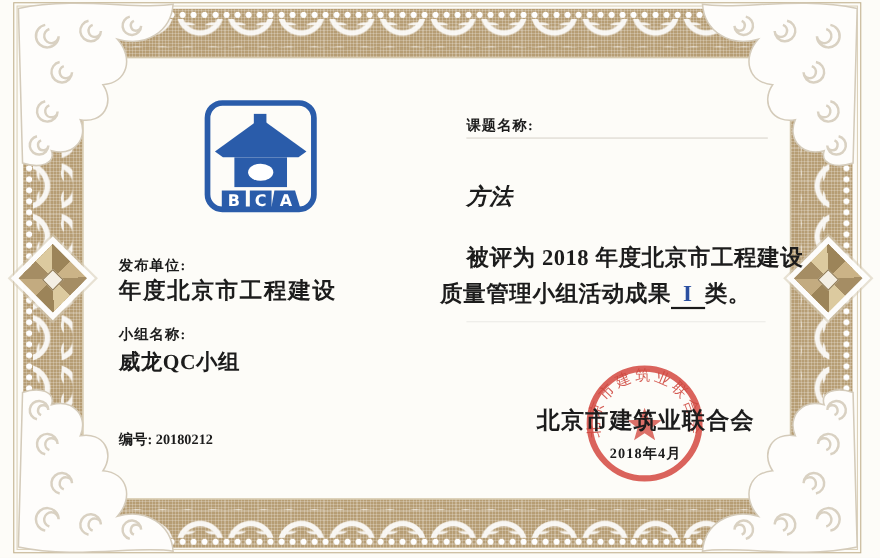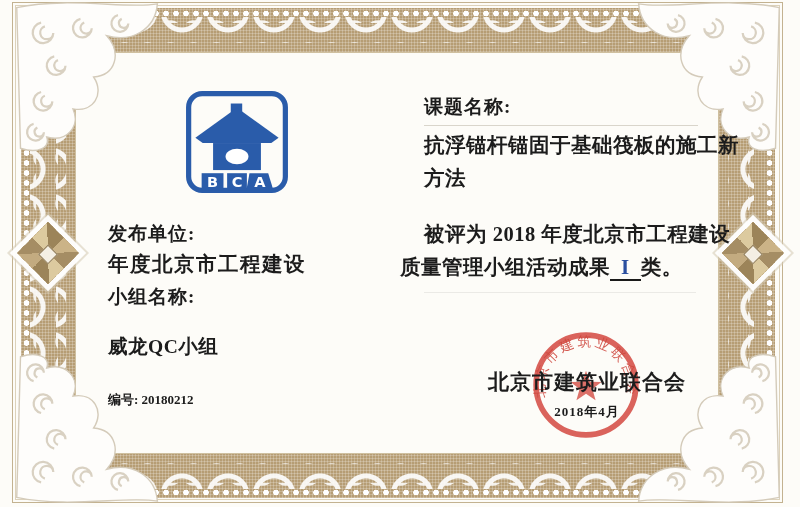--- a/index.html
+++ b/index.html
@@ -82,21 +82,21 @@
                  #dcca9f 75% 87%, #9c8459 87% 100%);
       box-shadow:0 0 0 5px rgba(255,255,255,.95), 0 0 0 7px rgba(213,202,180,.55); }
   .medallion::after { content:""; position:absolute; left:16px; top:16px;
       width:12px; height:12px; background:#f4efe4; border:1px solid #8f7a54; }
   .medallion.left  { left:26px;  top:231px; }
   .medallion.right { left:731px; top:231px; }
 
   
   .abs { position:absolute; }
   .txt { color:#1c1c1c; font-weight:700; white-space:nowrap; }
-  .label { font-size:19px; letter-spacing:1px; }
+  .label { font-size:13px; letter-spacing:1px;margin-top:11px; }
   .big   { font-size:20.5px; letter-spacing:.5px; }
 
   .rule { position:absolute; height:1px; }
   .rule.r1 { left:424px; top:125px; width:274px; background:rgba(150,140,120,.35); }
   .rule.r2 { left:424px; top:292px; width:272px; background:rgba(0,0,0,.07); }
 
   .grade { color:#2b4fa0; border-bottom:2px solid #1a1a1a;
            padding:0 11px; font-size:21px; }
 
   .issuer-block { left:462px; top:368px; width:250px; text-align:center; z-index:3; }
@@ -183,33 +183,32 @@
     <rect x="16" y="80" width="21" height="16.5" fill="#2a5caa"></rect>
     <rect x="40.5" y="80" width="19" height="16.5" fill="#2a5caa"></rect>
     <polygon points="62,80 80,80 85,96.5 59,96.5" fill="#2a5caa"></polygon>
     <text x="26.5" y="93.5" text-anchor="middle" font-family="DejaVu Sans, sans-serif" font-size="14" font-weight="bold" fill="#ffffff">B</text>
     <text x="50" y="93.5" text-anchor="middle" font-family="DejaVu Sans, sans-serif" font-size="14" font-weight="bold" fill="#ffffff">C</text>
     <text x="72" y="93.5" text-anchor="middle" font-family="DejaVu Sans, sans-serif" font-size="14" font-weight="bold" fill="#ffffff">A</text>
   </svg>
 
   <div class="abs txt label" style="left:424px; top:94px;">课题名称:</div>
   <div class="rule r1"></div>
-  <div class="abs txt big" style="left:424px; top:131px;">抗浮锚杆锚固于基础筏板的施工新</div>
-  <div class="abs txt big" style="left:424px; top:164px;">方法</div>
+  <div class="abs txt big" style="left:424px; top:164px;font-style:italic;">方法</div>
 
   <div class="abs txt big" style="left:424px; top:220px;">被评为 2018 年度北京市工程建设</div>
   <div class="abs txt big" style="left:400px; top:253px;">
     <span>质量管理小组活动成果</span><span class="grade">I</span><span>类。</span>
   </div>
   <div class="rule r2"></div>
 
   <div class="abs txt label" style="left:108px; top:221px;">发布单位:</div>
   <div class="abs txt big" style="left:108px; top:250px; letter-spacing:1.5px;">年度北京市工程建设</div>
   <div class="abs txt label" style="left:108px; top:284px;text-align:right;">小组名称:</div>
-  <div class="abs txt" style="left:108px; top:315px; font-size:19.5px; letter-spacing:.5px;margin-top:18px;">威龙QC小组</div>
+  <div class="abs txt" style="left:108px; top:315px; font-size:19.5px; letter-spacing:.5px;">威龙QC小组</div>
 
   <div class="abs txt" style="left:108px; top:391px; font-size:13px;">
     <span>编号:</span>
     <span>20180212</span>
   </div>
 
   <svg class="abs stamp" viewBox="0 0 110 110">
     <circle cx="55" cy="55" r="49" fill="none" stroke="#d0342c" stroke-width="5.5" opacity=".85"></circle>
     <polygon points="55,41 58.9,51.7 70.2,52.1 61.3,59 64.4,69.9 55,63.6 45.6,69.9 48.7,59 39.8,52.1 51.1,51.7" fill="#d0342c" opacity=".78"></polygon>
     <defs>

